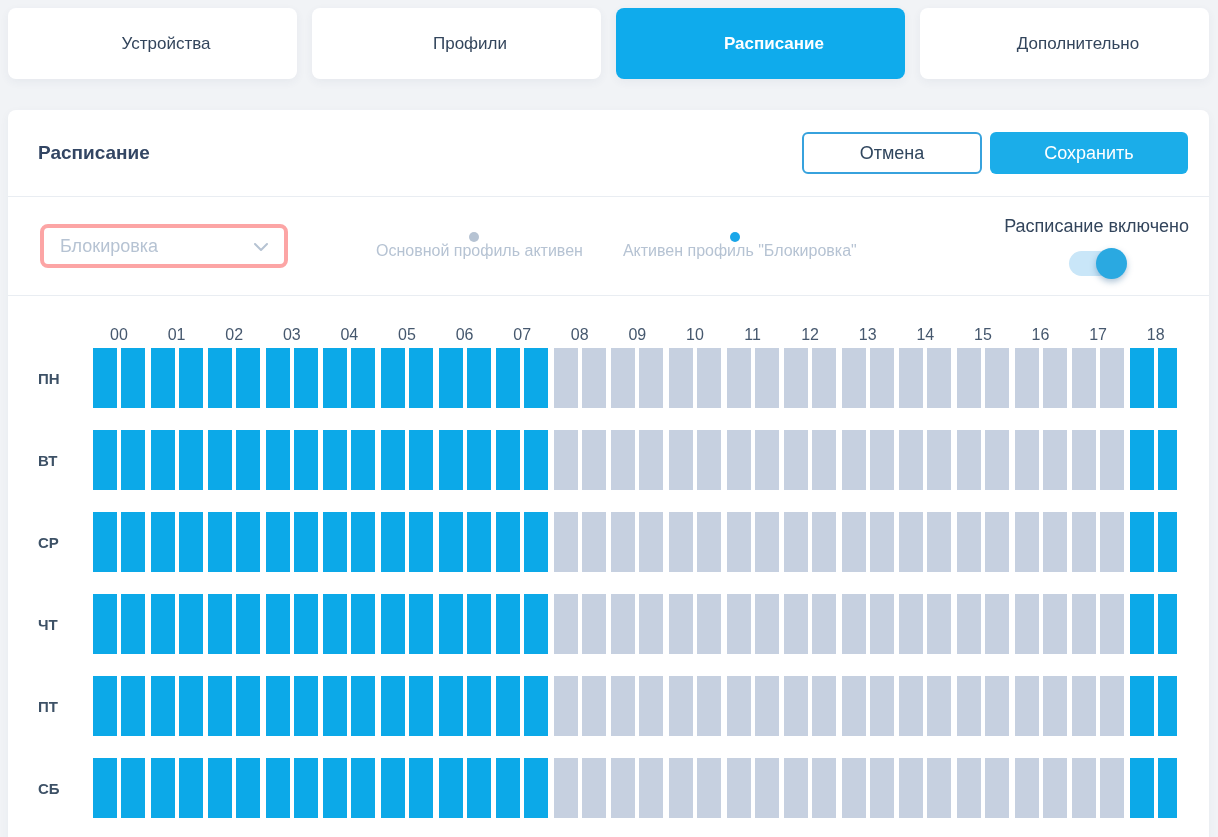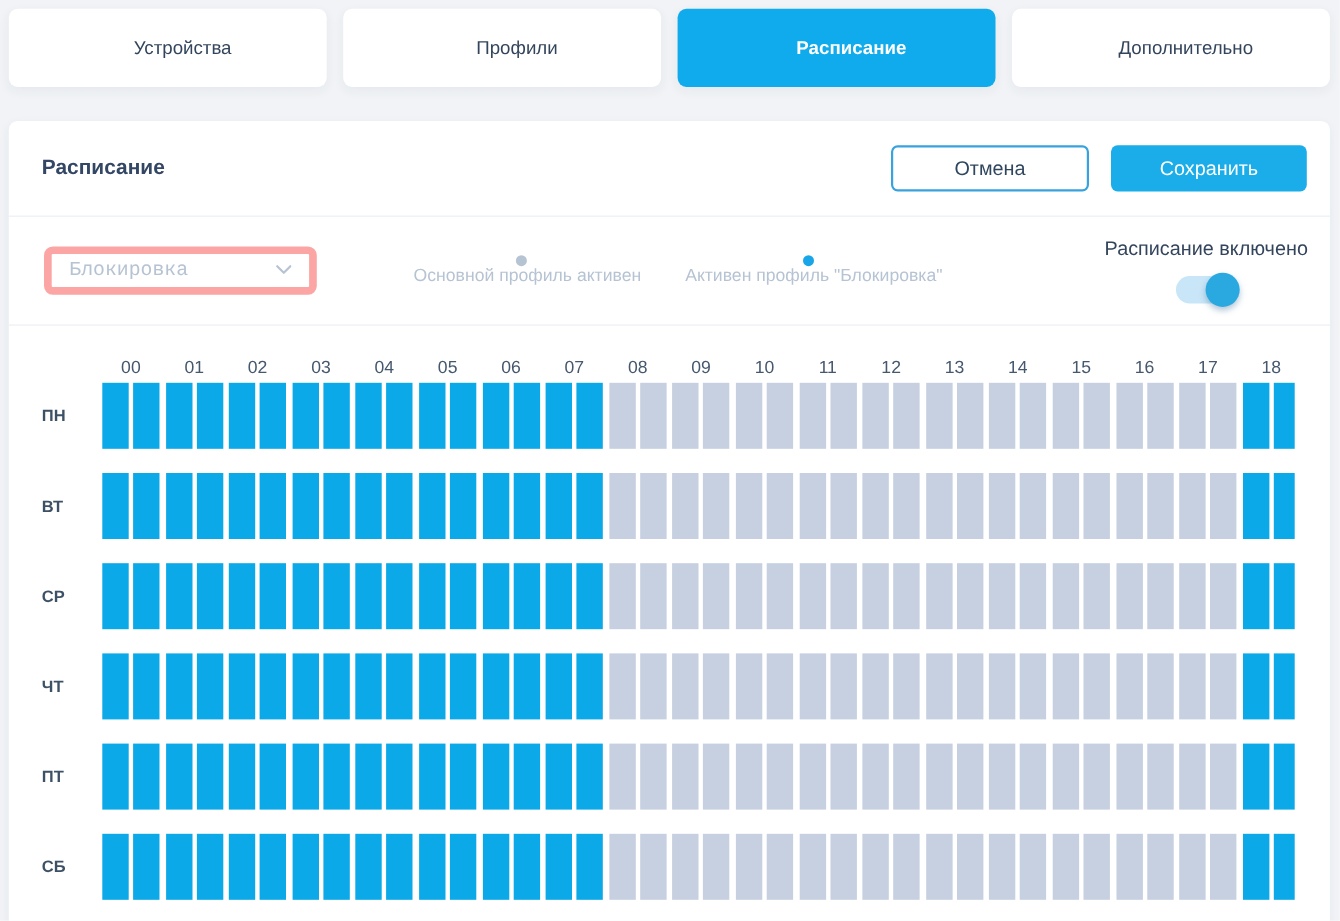--- a/index.html
+++ b/index.html
@@ -22,36 +22,36 @@
   
   .panel {
     background:#fff; margin:31px 9px 0 8px; border-radius:8px 8px 0 0;
     min-height:760px; box-shadow:0 3px 10px rgba(45,70,100,0.05);
   }
   .panel-header {
     display:flex; align-items:center; justify-content:space-between;
     padding:22px 21px 22px 30px; border-bottom:1px solid #e9edf2;
   }
   .panel-title { font-size:19px; font-weight:bold; color:#334664; }
-  .header-buttons { display:flex; gap:20px; }
+  .header-buttons { display:flex; gap:8px; }
   .btn {
     height:42px; border-radius:6px; font-size:18px; cursor:pointer;
     display:flex; align-items:center; justify-content:center;
   }
   .btn-cancel { width:180px; background:#fff; border:2px solid #37a2dd; color:#30465e; }
-  .btn-save { width:178px; background:#1bade9; border:none; color:#fff; }
+  .btn-save { width:198px; background:#1bade9; border:none; color:#fff; }
   
   .filter-row {
     display:flex; align-items:center;
     padding:19px 20px 19px 32px; border-bottom:1px solid #e9edf2;
   }
   .select {
-    width:248px; height:44px; border:7px solid #fca5a5; border-radius:8px;
+    width:248px; height:44px; border:4px solid #fca5a5; border-radius:8px;
     display:flex; align-items:center; justify-content:space-between;
-    padding:0 16px; font-size:18px; color:#b6c3d3; cursor:pointer; background:#fff;font-family:Liberation Mono, monospace;
+    padding:0 16px; font-size:18px; color:#b6c3d3; cursor:pointer; background:#fff;
   }
   .legend-item { display:flex; align-items:center; font-size:16px; color:#b6c3d3;flex-direction:column; }
   .legend-item .dot { width:10px; height:10px; border-radius:50%; margin-right:10px; background:#b6c3d3; }
   .legend-1 { margin-left:88px; }
   .legend-2 { margin-left:40px; }
   .toggle-group { margin-left:auto; display:flex; align-items:center; gap:14px;flex-direction:column; }
   .toggle-label { font-size:18px; color:#33455c; }
   .toggle {
     position:relative; width:56px; height:25px; border-radius:13px;
     background:var(--toggle-track,#c9e6f8); cursor:pointer;

